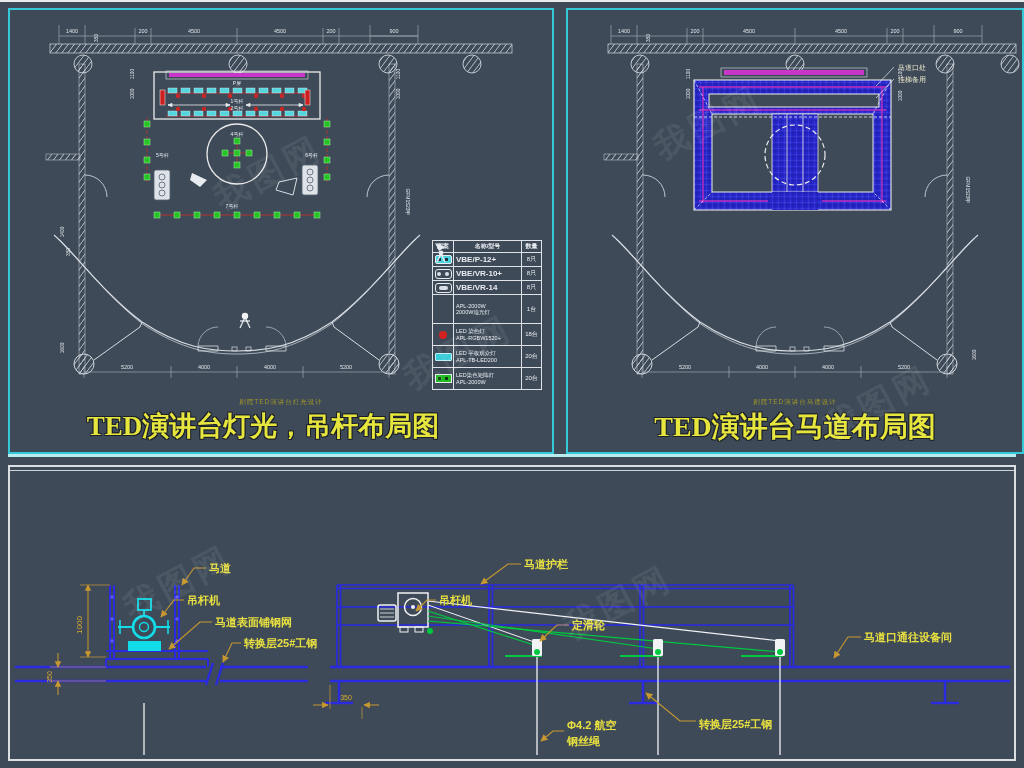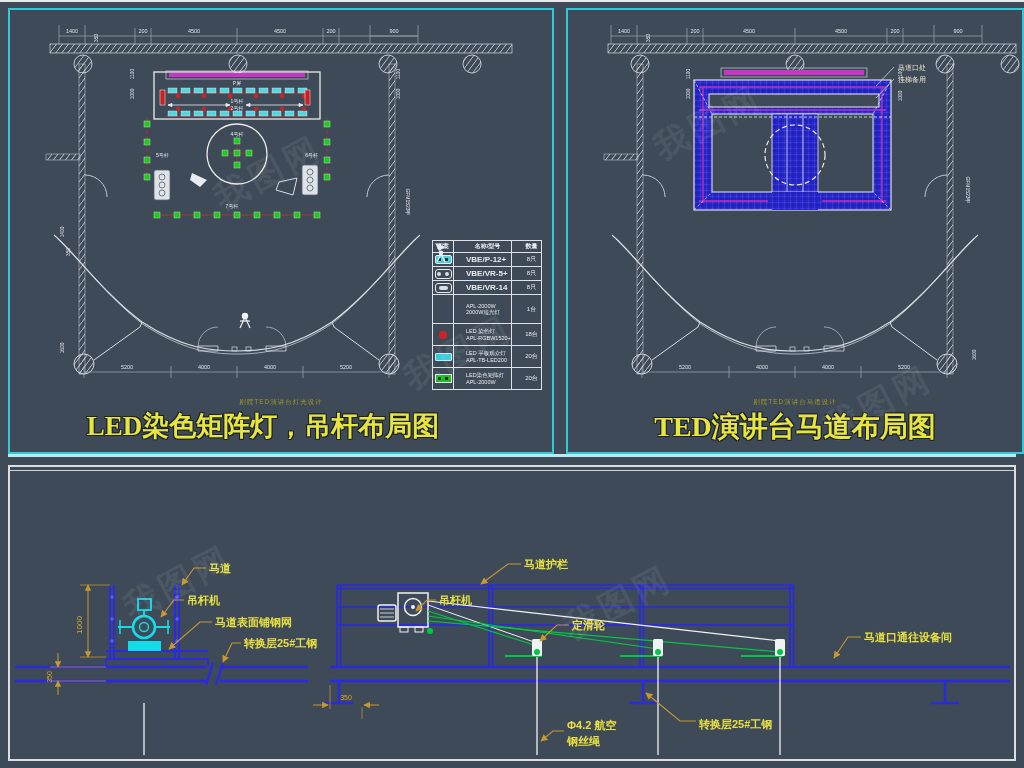--- a/index.html
+++ b/index.html
@@ -23,21 +23,21 @@
     position:absolute;left:0;right:0;text-align:center;
     color:#e6e63e;font-weight:bold;font-family:"Liberation Serif",serif;
     text-shadow:1px 1px 0 #1c2028,-1px -1px 0 #1c2028,1px -1px 0 #1c2028,-1px 1px 0 #1c2028;
   }
   #panel-left .panel-subtitle{top:388px;}
   #panel-left .panel-title{top:398px;font-size:27px;padding-right:36px;}
   #panel-right .panel-subtitle{top:388px;}
   #panel-right .panel-title{top:398px;font-size:28px;}
   
   .lgd{position:absolute;left:422px;top:230px;width:108px;border:1px solid #dfe3e8;color:#e8ecf0;}
-  .lgd-row{display:flex;border-top:1px solid #dfe3e8;align-items:stretch;gap:10px;}
+  .lgd-row{display:flex;border-top:1px solid #dfe3e8;align-items:stretch;}
   .lgd-row:first-child{border-top:none;}
   .lgd .c1{width:20px;border-right:1px solid #dfe3e8;display:flex;align-items:center;justify-content:center;flex:none;}
   .lgd .c2{flex:1;border-right:1px solid #dfe3e8;display:flex;flex-direction:column;justify-content:center;padding:1px 2px;overflow:hidden;}
   .lgd .c3{width:19px;display:flex;align-items:center;justify-content:center;flex:none;font-size:6px;}
   .h11{height:11px;} .h13{height:13px;} .h28{height:28px;} .h21{height:21px;}
   .lgd .hdr{font-size:6px;font-weight:bold;justify-content:center;flex-direction:row;align-items:center;padding:0;}
   .model{font-size:8px;font-weight:bold;white-space:nowrap;}
   .small1{font-size:5.5px;white-space:nowrap;}
   .ic-fix{width:15px;height:7px;border:1px solid #e8ecf0;border-radius:2px;background:#49d2dc;display:flex;align-items:center;justify-content:space-around;}
   .ic-fix i{display:block;width:3px;height:3px;background:#20303c;}
@@ -289,21 +289,21 @@
       <div class="c3">8只</div>
     </div>
     <div class="lgd-row h13">
       <div class="c1">
           <span class="ic-mov">
             <i></i>
             <i></i>
           </span>
         </div>
       <div class="c2">
-          <span class="model">VBE/VR-5+</span>
+          <span class="model">VBE/VR-10+</span>
         </div>
       <div class="c3">8只</div>
     </div>
     <div class="lgd-row h13">
       <div class="c1">
           <span class="ic-vr10">
             <i></i>
           </span>
         </div>
       <div class="c2">
@@ -354,21 +354,21 @@
         </div>
       <div class="c2">
         <span class="small1">LED染色矩阵灯</span>
         <span class="small1">APL-2000W</span>
       </div>
       <div class="c3">20台</div>
     </div>
   </div>
 
   <div class="panel-subtitle">剧院TED演讲台灯光设计</div>
-  <div class="panel-title">LED染色矩阵灯，吊杆布局图</div>
+  <div class="panel-title">TED演讲台灯光，吊杆布局图</div>
 </div>
 
 <div id="panel-right" class="panel">
   <svg width="454" height="442" viewBox="0 0 454 442">
     <defs>
       <pattern id="hatchR" patternUnits="userSpaceOnUse" width="6" height="8">
         <path d="M0,8 L6,0" stroke="#c9cfd7" stroke-width="0.9" fill="none"></path>
       </pattern>
       <pattern id="bluehatch" patternUnits="userSpaceOnUse" width="6" height="6">
         <rect width="6" height="6" fill="#2626cc"></rect>

